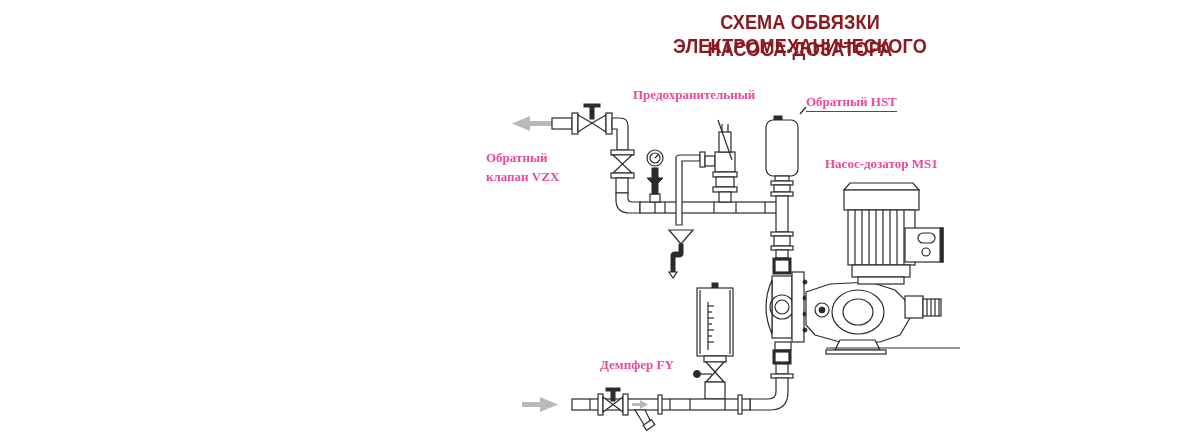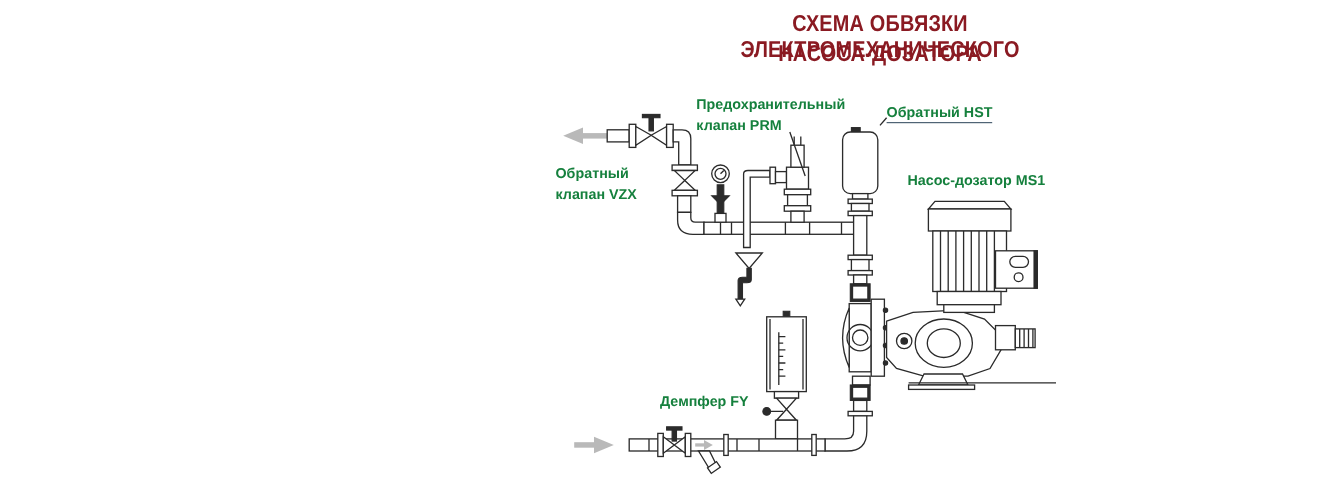--- a/index.html
+++ b/index.html
@@ -1,38 +1,37 @@
 <!DOCTYPE html>
 <html><head>
   <meta charset="utf-8">
   <style>
     html, body { margin: 0; padding: 0; background: #ffffff; }
     body { width: 1200px; height: 435px; position: relative; overflow: hidden; font-family: "Liberation Sans", sans-serif; }
     .title { position: absolute; left: 560px; width: 480px; text-align: center; color: #8a1a22; font-family: "Liberation Sans", sans-serif; font-weight: bold; font-size: 21px; letter-spacing: 0.2px; transform: scaleX(0.86); transform-origin: center; }
     #t1 { top: 10px; }
     #t2 { top: 37px; }
-    .lbl { position: absolute; color: #15803d; font-family: Liberation Sans, sans-serif; font-weight: bold; font-size: 13px; line-height: 19px; white-space: nowrap; }
+    .lbl { position: absolute; color: #ec4899; font-family: Liberation Serif, serif; font-weight: bold; font-size: 13px; line-height: 19px; white-space: nowrap; }
     svg#scheme { position: absolute; left: 0; top: 0; }
     .p { fill: #ffffff; stroke: #2b2b2b; stroke-width: 1.2; }
     .ln { stroke: #2b2b2b; stroke-width: 1.2; fill: none; }
     .dk { fill: #2b2b2b; stroke: #2b2b2b; }
     .arrow { fill: #b9b9b9; }
   </style>
 </head>
 <body>
 
 <div class="title" id="t1">СХЕМА ОБВЯЗКИ ЭЛЕКТРОМЕХАНИЧЕСКОГО</div>
 <div class="title" id="t2">НАСОСА-ДОЗАТОРА</div>
 
 <div class="lbl" style="left:633px; top:85px;">
   <div>Предохранительный</div>
-  <div>клапан  PRM</div>
 </div>
 <div class="lbl" style="left:806px; top:92px; border-bottom:1.5px solid #3e5466;">Обратный HST</div>
-<div class="lbl" style="left:505px; top:148px;">
+<div class="lbl" style="left:486px; top:148px;">
   <div>Обратный</div>
   <div>клапан VZX</div>
 </div>
 <div class="lbl" style="left:825px; top:154px;text-align:right;">Насос-дозатор MS1</div>
 <div class="lbl" style="left:600px; top:355px;">Демпфер FY</div>
 
 <svg id="scheme" width="1200" height="435" viewBox="0 0 1200 435">
 
   <g>
     <rect class="arrow" x="528" y="121" width="24" height="5"></rect>

